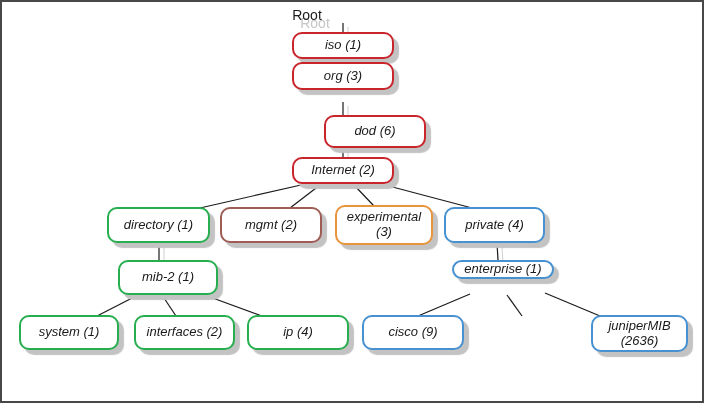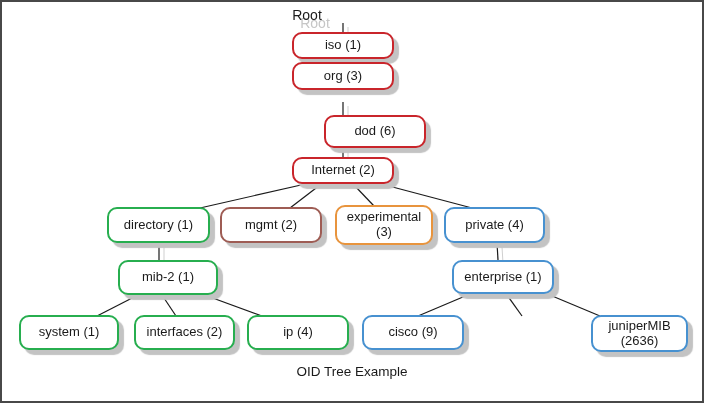--- a/index.html
+++ b/index.html
@@ -7,21 +7,21 @@
     position:relative;width:700px;height:399px;background:#ffffff;
     border:2px solid #484848;margin:0 auto;overflow:hidden;
     font-family:"Liberation Sans", sans-serif;color:#1a1a1a;
   }
   svg.edges{position:absolute;left:0;top:0;pointer-events:none;}
   .node{
     position:absolute;background:#ffffff;border:2px solid #000;
     border-radius:10px;display:flex;flex-direction:column;
     align-items:center;justify-content:center;
     font-size:13px;line-height:1.15;
-    box-shadow:5px 5px 1px #c3c3c3;box-sizing:border-box;
+    box-shadow:5px 5px 1px #c3c3c3;box-sizing:border-box;font-style:italic;
   }
   .red{border-color:#c9252b;}
   .brown{border-color:#9e5c54;}
   .green{border-color:#27ae4f;}
   .orange{border-color:#e8943d;}
   .blue{border-color:#4791d0;}
   .root-label{
     position:absolute;left:275px;top:5px;width:60px;text-align:center;
     font-size:14px;z-index:3;
   }
@@ -31,21 +31,21 @@
   }
   .n-iso{left:290px;top:30px;width:102px;height:27px;}
   .n-org{left:290px;top:60px;width:102px;height:28px;}
   .n-dod{left:290px;top:113px;width:102px;height:33px;margin-left:32px;}
   .n-internet{left:290px;top:155px;width:102px;height:27px;}
   .n-directory{left:105px;top:205px;width:103px;height:36px;}
   .n-mgmt{left:218px;top:205px;width:102px;height:36px;}
   .n-experimental{left:333px;top:203px;width:98px;height:40px;}
   .n-private{left:442px;top:205px;width:101px;height:36px;}
   .n-mib2{left:108px;top:258px;width:100px;height:35px;margin-left:8px;}
-  .n-enterprise{left:450px;top:258px;width:102px;height:34px;}
+  .n-enterprise{left:450px;top:258px;width:102px;height:19px;}
   .n-system{left:17px;top:313px;width:100px;height:35px;}
   .n-interfaces{left:132px;top:313px;width:101px;height:35px;}
   .n-ip{left:245px;top:313px;width:102px;height:35px;}
   .n-cisco{left:360px;top:313px;width:102px;height:35px;}
   .n-microsoft{left:473px;top:313px;width:102px;height:37px;}
   .n-junipermib{left:589px;top:313px;width:97px;height:37px;}
   .node{z-index:2;}
   .caption{
     position:absolute;left:0;top:362px;width:100%;text-align:center;
     font-size:13.5px;z-index:2;
@@ -133,14 +133,13 @@
     <span>ip (4)</span>
   </div>
   <div class="node blue n-cisco">
     <span>cisco (9)</span>
   </div>
   <div class="node blue n-junipermib">
     <span>juniperMIB</span>
     <span>(2636)</span>
   </div>
 
-  <div class="caption">OID Tree Example</div>
 </div>
 
 </body></html>

